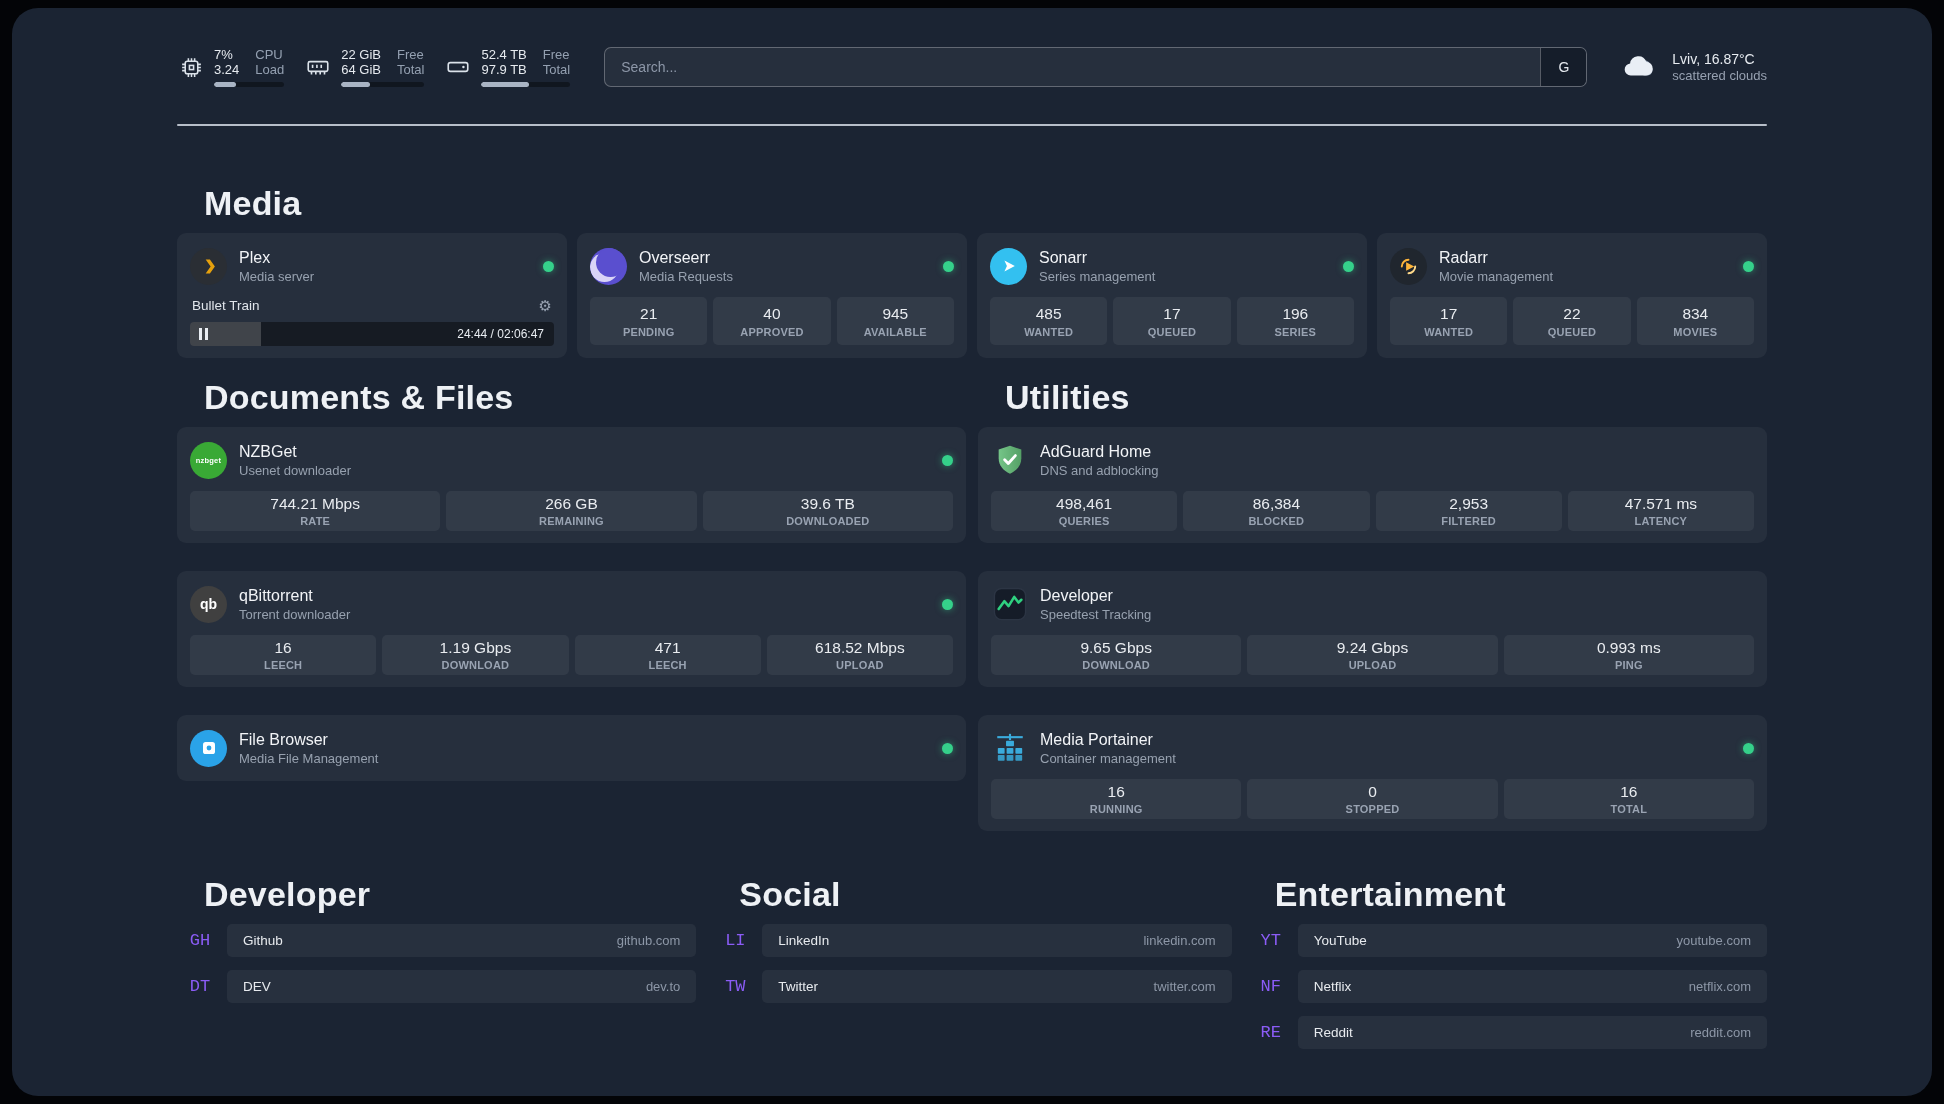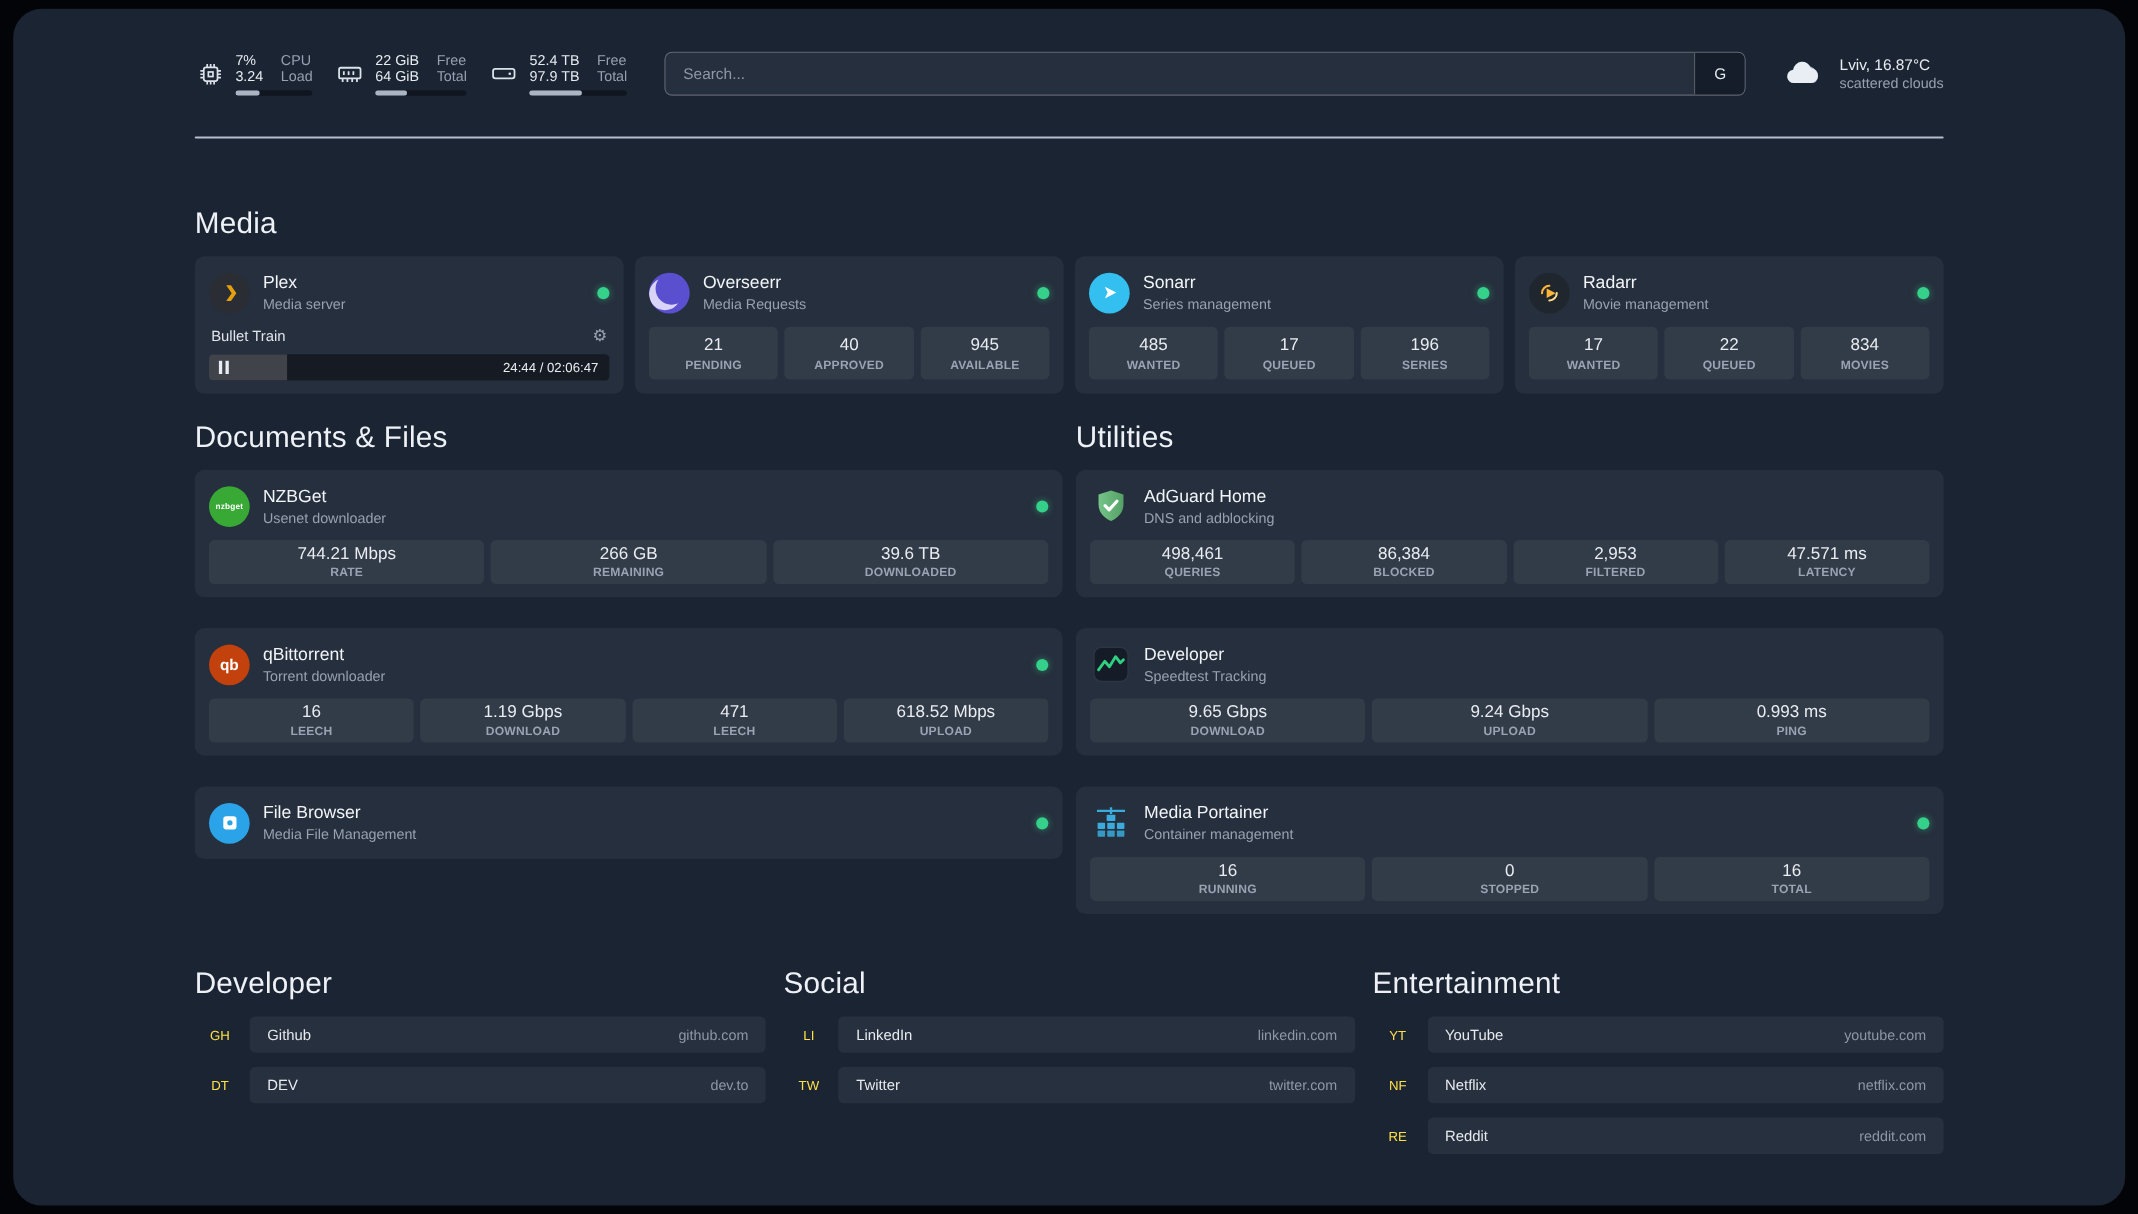--- a/index.html
+++ b/index.html
@@ -77,25 +77,26 @@
   .divider {
     margin-top: 34px;
     height: 2px;
     border-radius: 1px;
     background: #cdd4de;
     opacity: 0.88;
   }
 
   
   .section-title {
-    font-size: 27px;
+    font-size: 34px;
     line-height: 31px;
-    font-weight: 400;
+    font-weight: 700;
     color: #eef1f5;
     letter-spacing: 0.2px;
+    margin-left: 27px;
   }
   .media-section { margin-top: 62px; }
   .cards-4 {
     display: grid;
     grid-template-columns: repeat(4, 1fr);
     gap: 10px;
     margin-top: 14px;
   }
 
   .card {
@@ -182,39 +183,39 @@
   }
   .icon-overseerr::after {
     content: ""; position: absolute;
     width: 78%; height: 78%; border-radius: 50%;
     background: #5a4fcf; left: 17%; top: 1%;
   }
   .icon-sonarr { background: #33c0f0; }
   .icon-radarr { background: #20262e; }
   .icon-nzbget { background: #39a935; }
   .icon-nzbget .icon-word { font-size: 7.5px; font-weight: 700; color: #fff; letter-spacing: 0.2px; }
-  .icon-qb { background: #c2410c; }
+  .icon-qb { background: #404040; }
   .icon-qb .icon-word { font-size: 14px; font-weight: 700; color: #fff; }
   .icon-fb { background: #2aa3e8; }
 
   
   .bookmarks {
     display: grid;
     grid-template-columns: repeat(3, 1fr);
     gap: 16px;
     margin-top: 48px;
     padding-bottom: 46px;
   }
   .bm-col .section-title { margin-bottom: 14px; }
   .bm-row { display: flex; align-items: stretch; height: 33px; margin-bottom: 13px; cursor: pointer; }
   .bm-row:last-child { margin-bottom: 0; }
   .bm-abbr {
     width: 46px; flex-shrink: 0;
     display: flex; align-items: center; justify-content: center;
-    color: #fde047; font-size: 12px;
+    color: #8b5cf6; font-size: 17px; font-family: Liberation Mono, monospace;
   }
   .bm-bar {
     flex: 1;
     margin-left: 4px;
     background: rgba(255,255,255,0.055);
     border-radius: 5px;
     display: flex; align-items: center; justify-content: space-between;
     padding: 0 16px;
     min-width: 0;
   }

